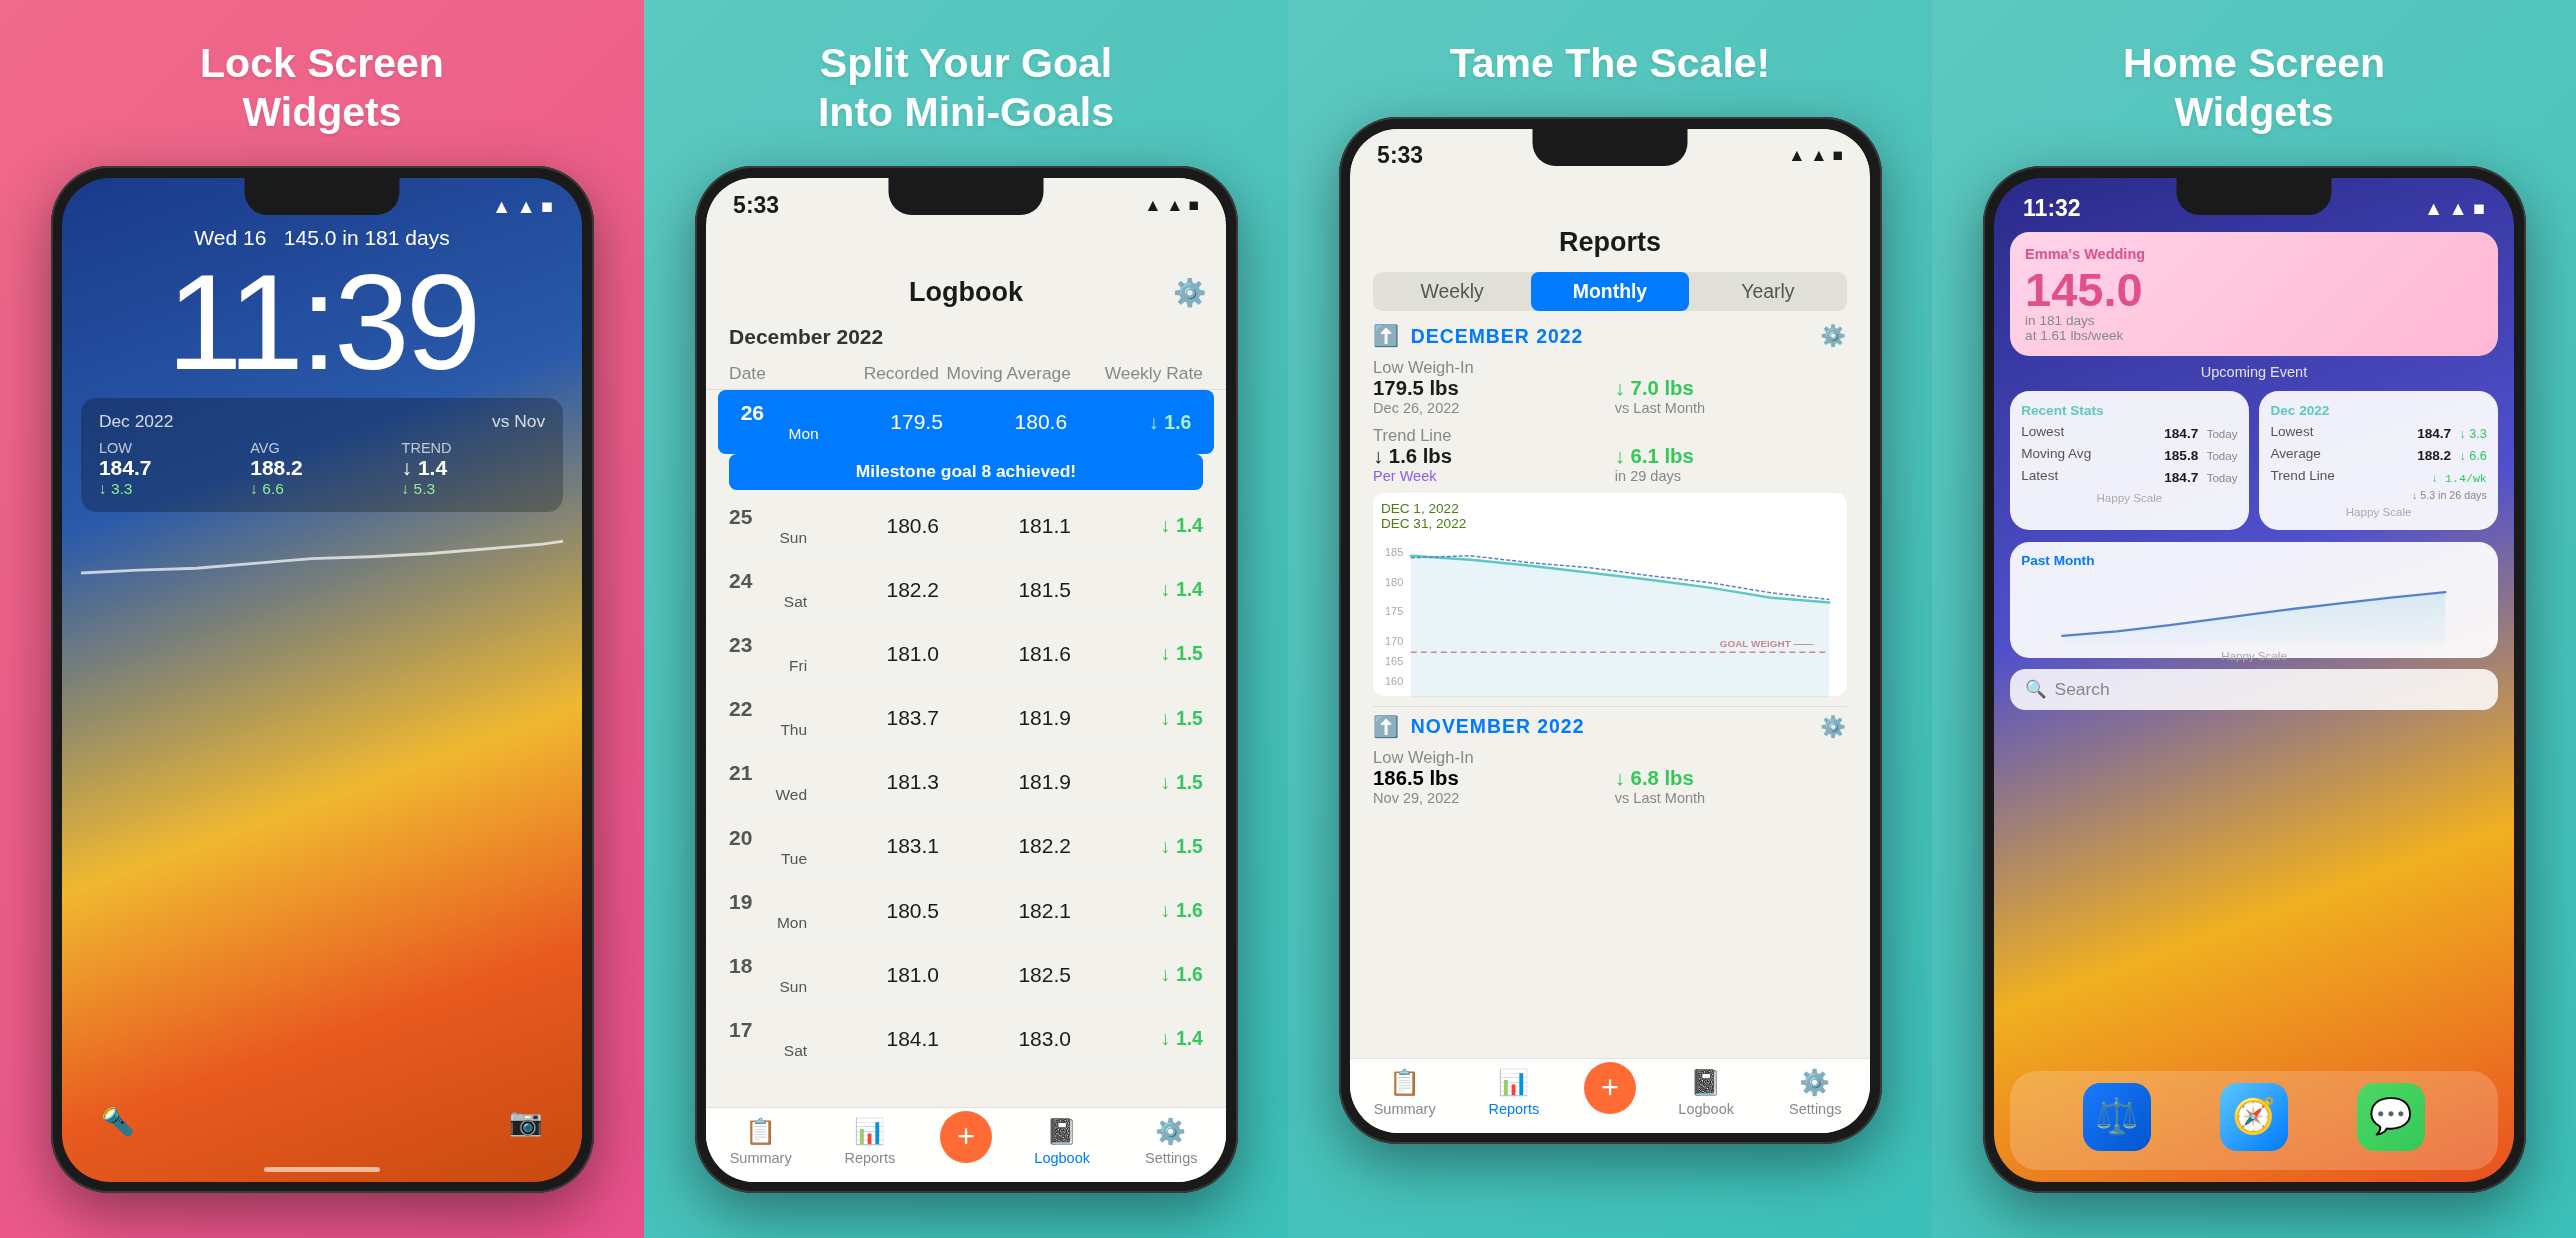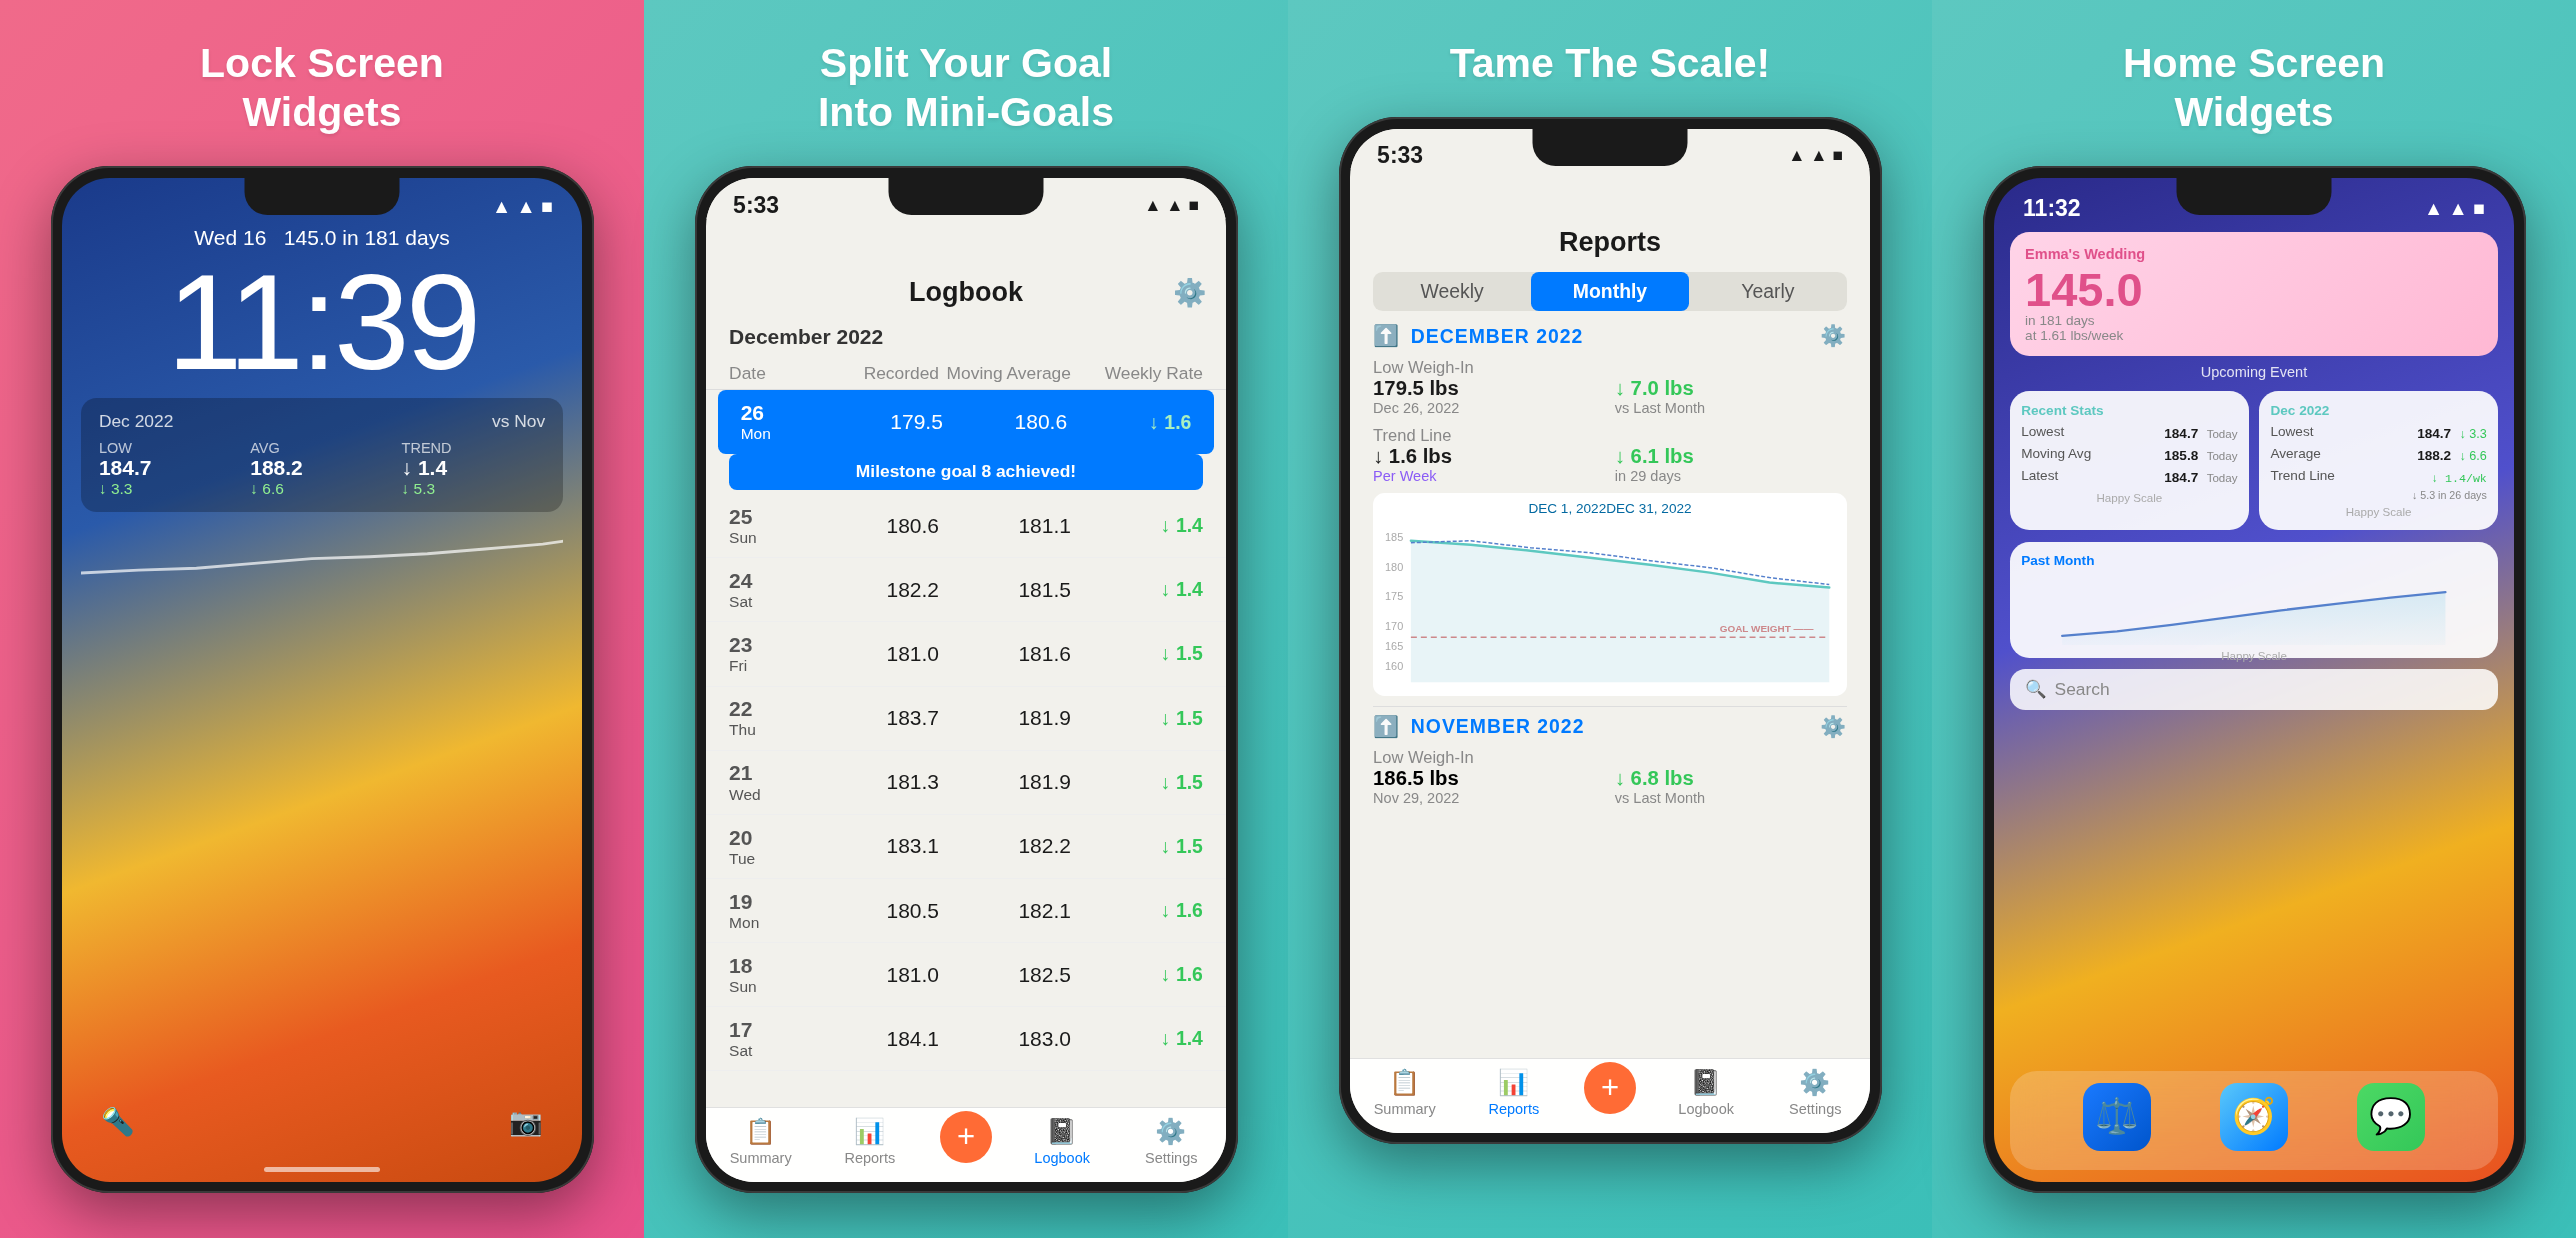--- a/index.html
+++ b/index.html
@@ -175,21 +175,21 @@
     .logbook-row.highlighted {
       background: #007aff;
       color: white;
       margin: 0 11.6px;
       border-radius: 7.8px;
       border-bottom: none;
     }
     .logbook-row.highlighted .date-cell { color: white; }
     .logbook-row .date-cell { color: #555; font-size: 17.4px; line-height: 1.2; }
     .logbook-row .date-cell .day-num { font-size: 21px; font-weight: 700; }
-    .logbook-row .date-cell .day-name { font-size: 15.5px; }
+    .logbook-row .date-cell .day-name { font-size: 15.5px; text-align: right; }
     .logbook-row .val-cell { text-align: right; font-size: 21px; color: #1a1a1a; }
     .logbook-row.highlighted .val-cell { color: white; }
     .logbook-row .rate-cell { text-align: right; font-size: 19.4px; color: #34c759; font-weight: 600; }
     .logbook-row.highlighted .rate-cell { color: #a8f0c0; }
     .milestone-banner {
       background: #007aff;
       color: white;
       text-align: center;
       font-size: 17.4px;
       font-weight: 600;
@@ -635,21 +635,21 @@
               <div style="font-size:14.5px;color:#8b5cf6;">Per Week</div>
             </div>
             <div>
               <div style="font-size:16.5px;color:#888;font-weight:500;">&nbsp;</div>
               <div style="font-size:20.3px;font-weight:700;color:#34c759;">↓ 6.1 lbs</div>
               <div style="font-size:14.5px;color:#888;">in 29 days</div>
             </div>
           </div>
 
           <div style="background:white;border-radius:11.6px;padding:7.8px;position:relative;height:203px;">
-            <div style="display:flex;justify-content:center;font-size:13.6px;color:#0369a1;margin-bottom:3.9px;">
+            <div style="display:flex;justify-content:space-between;font-size:13.6px;color:#4d7c0f;margin-bottom:3.9px;flex-direction:column;">
               <span>DEC 1, 2022</span>
               <span>DEC 31, 2022</span>
             </div>
             <svg viewBox="0 0 460 160" style="width:100%;height:165px;">
 
               <text x="4" y="18" font-size="11" fill="#aaa">185</text>
               <text x="4" y="48" font-size="11" fill="#aaa">180</text>
               <text x="4" y="78" font-size="11" fill="#aaa">175</text>
               <text x="4" y="108" font-size="11" fill="#aaa">170</text>
               <text x="4" y="128" font-size="11" fill="#aaa">165</text>

